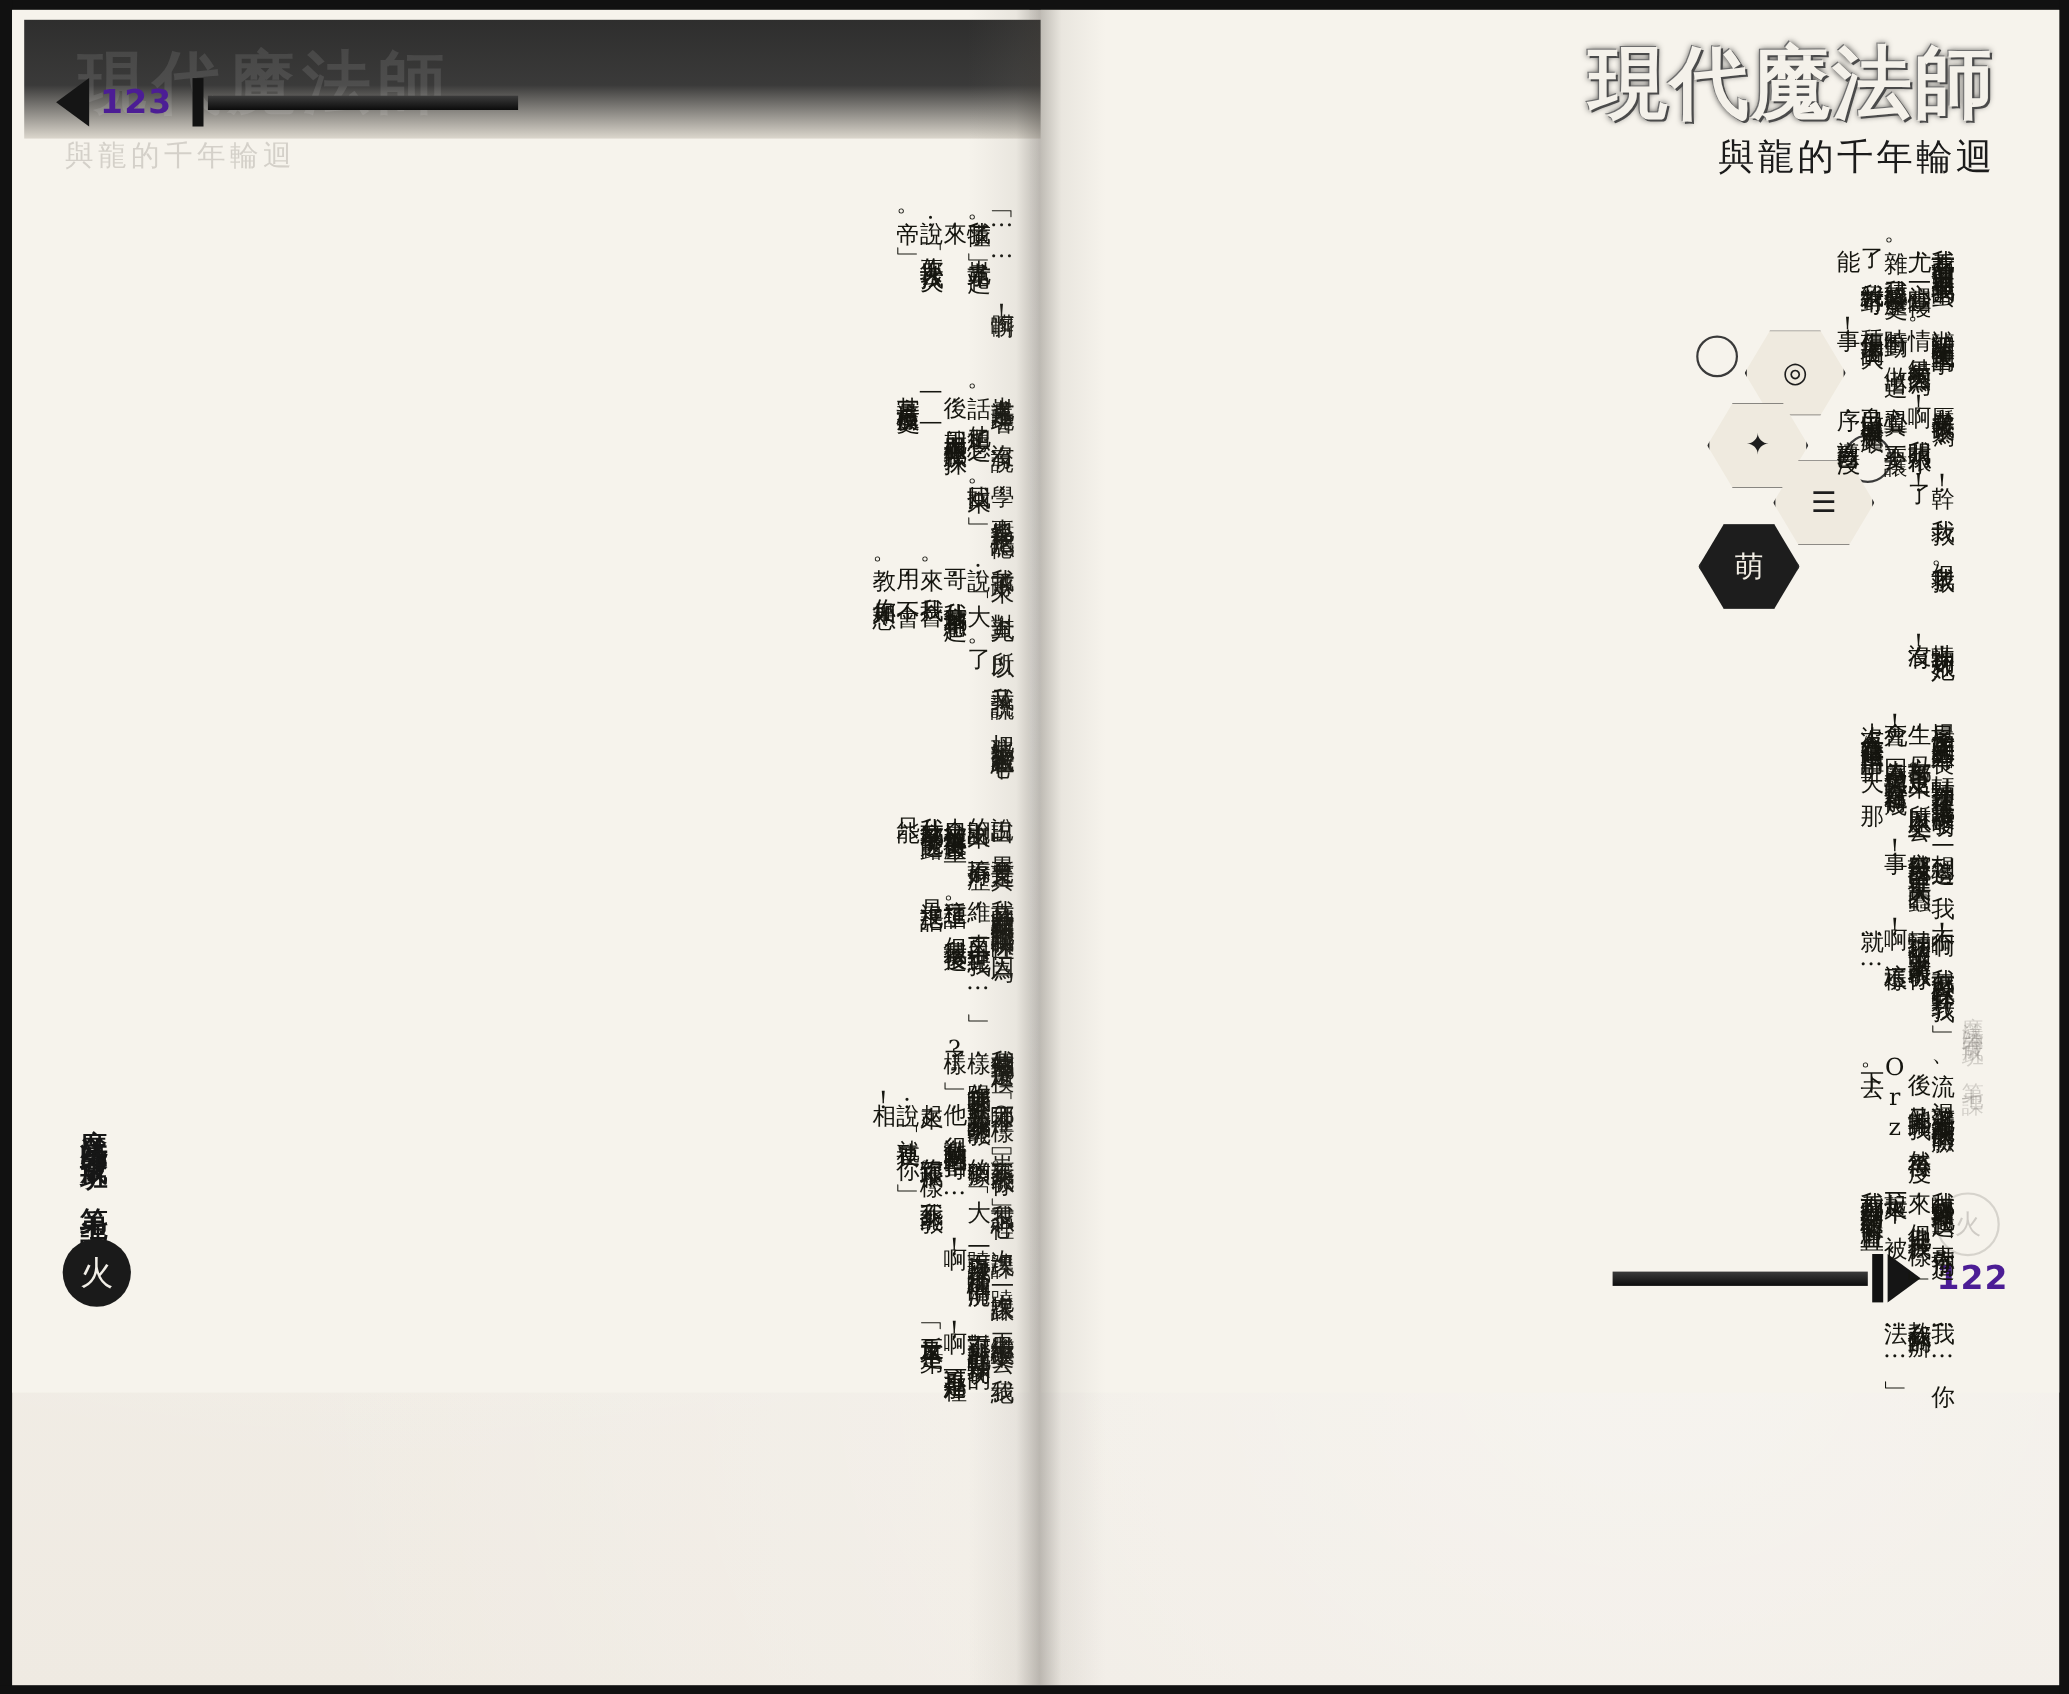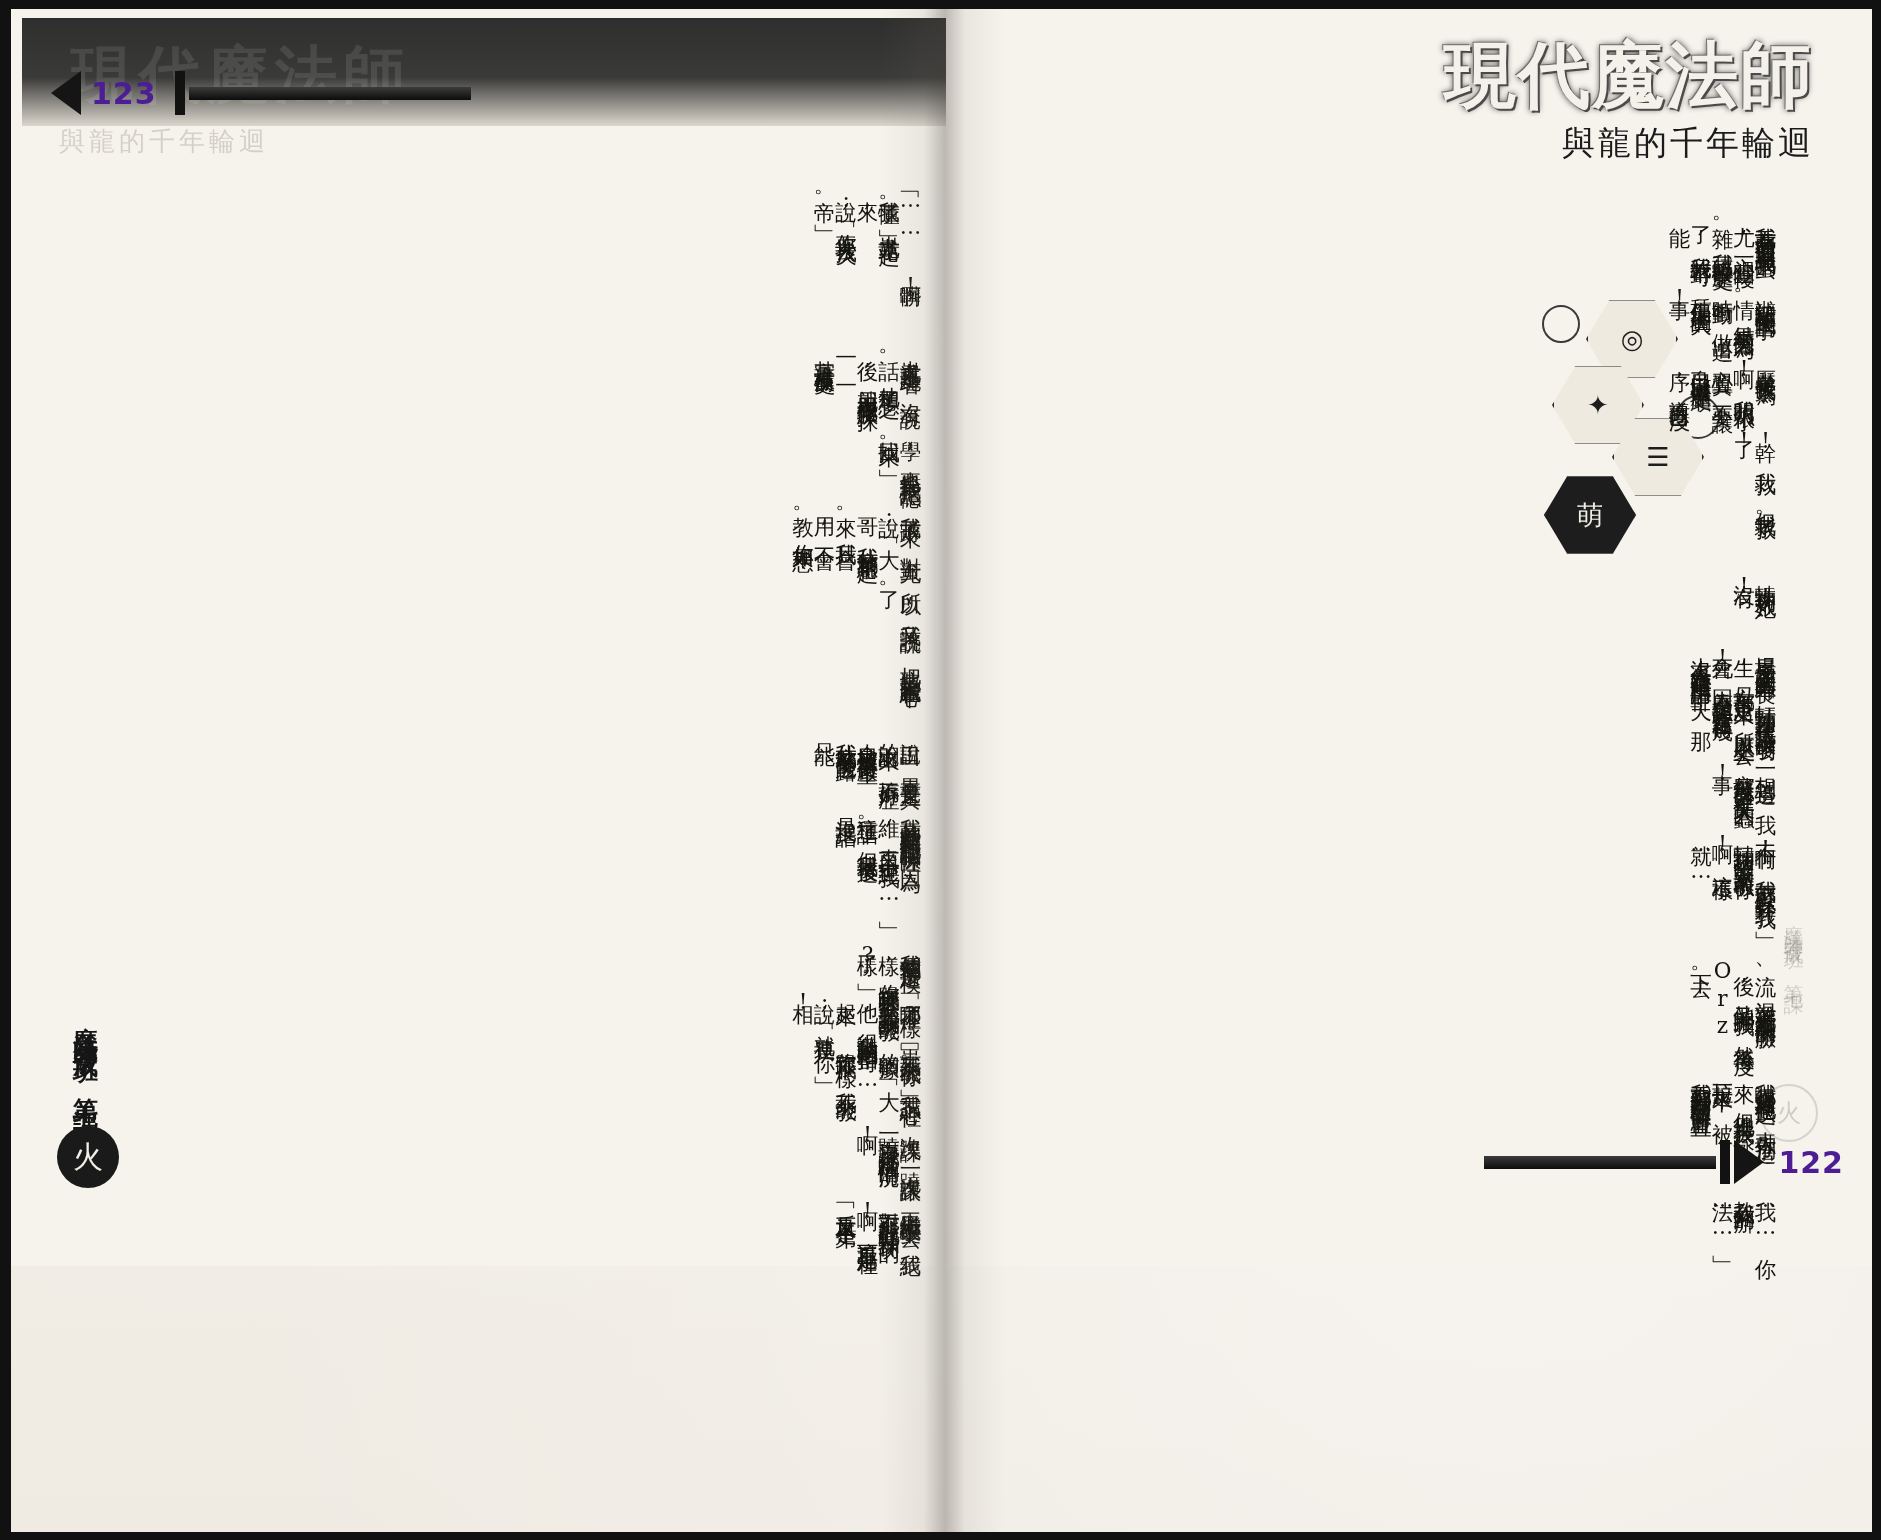--- a/index.html
+++ b/index.html
@@ -162,21 +162,21 @@
   .folio.left-folio .tip {
     border-top: 22px solid transparent;
     border-bottom: 22px solid transparent;
     border-right: 30px solid #151515;
   }
   .folio.left-folio .num { margin: 0 14px 0 10px; }
   .folio.left-folio .bar { flex: 1; }
 
   .folio.right-folio {
     bottom: 80px;
-    right: 28px;
+    right: 46px;
     width: 360px;
   }
   .folio.right-folio .tip {
     border-top: 22px solid transparent;
     border-bottom: 22px solid transparent;
     border-left: 30px solid #151515;
   }
   .folio.right-folio .bar { flex: 1; }
   .folio.right-folio .num { margin-left: 14px; }
 

